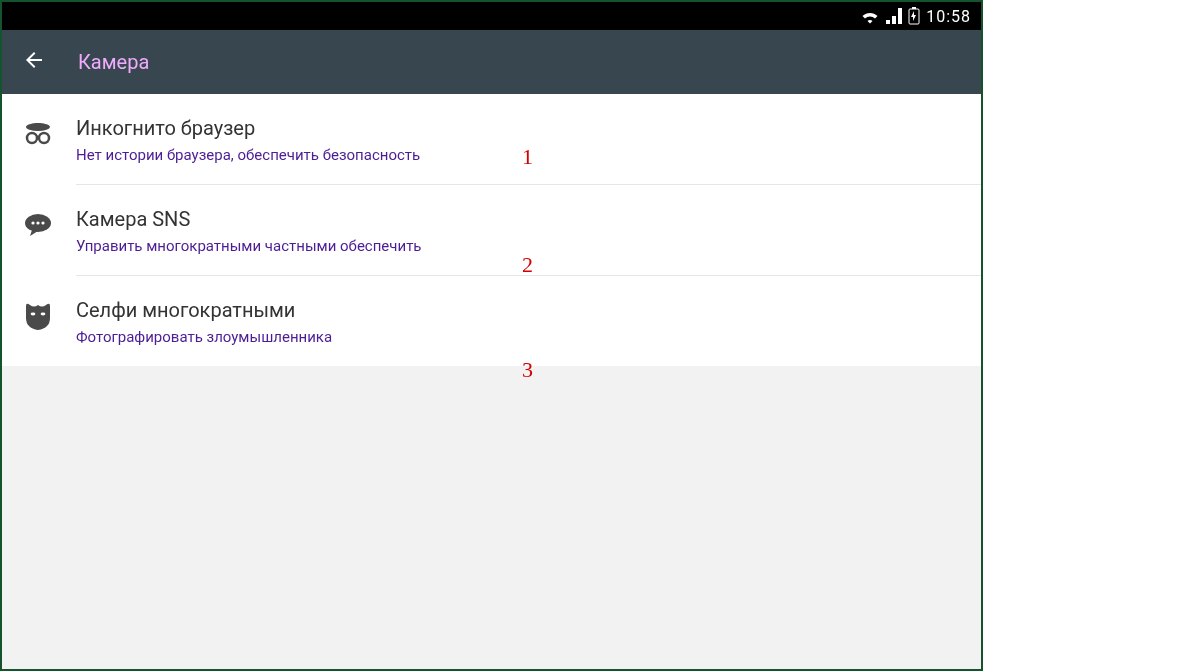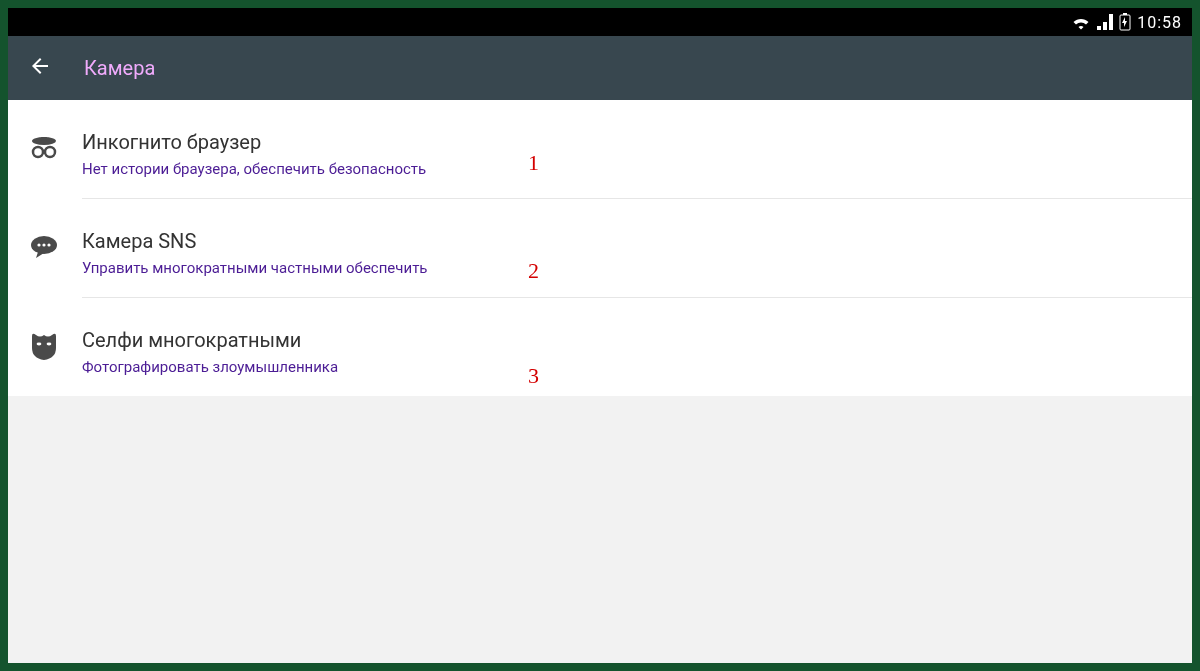--- a/index.html
+++ b/index.html
@@ -1,23 +1,23 @@
 <!DOCTYPE html>
 <html><head>
 <meta charset="utf-8">
 <style>
   * { box-sizing: border-box; margin: 0; padding: 0; }
   html, body { width: 1200px; height: 671px; font-family: Roboto, "Helvetica Neue", Arial, sans-serif; background:#fff; }
-  .frame { width:1200px; height:671px; border:8px solid #14532d; position:relative; background:#f2f2f2; }
+  .frame { width:983px; height:671px; border:2px solid #14532d; position:relative; background:#f2f2f2; }
   .statusbar { height:28px; background:#000; color:#fff; display:flex; align-items:center; justify-content:flex-end; padding:0 10px; gap:6px; font-size:16px; }
   .statusbar svg { display:block; }
   .appbar { height:64px; background:#38474f; color:#f0abfc; display:flex; align-items:center; padding:0 20px; gap:32px; }
   .appbar .title { font-size:20px; font-weight:400; }
   .content { background:#fff; }
-  .row { display:flex; align-items:flex-start; padding:30px 20px 20px 20px; position:relative; }
+  .row { display:flex; align-items:flex-start; padding:22px 20px 20px 20px; position:relative; }
   .row-icon { width:36px; min-width:36px; margin-right:18px; margin-top:2px; color:#4a4a4a; }
   .row-texts { flex:1; }
   .row-title { font-size:20px; color:#333; margin-bottom:6px; }
   .row-sub { font-size:15px; color:#4c1d95; }
   .divider { height:1px; background:#e6e6e6; margin-left:74px; }
   .annot { position:absolute; color:#d40000; font-family:"Times New Roman", serif; font-size:22px; }
   .clock { letter-spacing:1px; }
 </style>
 </head>
 <body>

